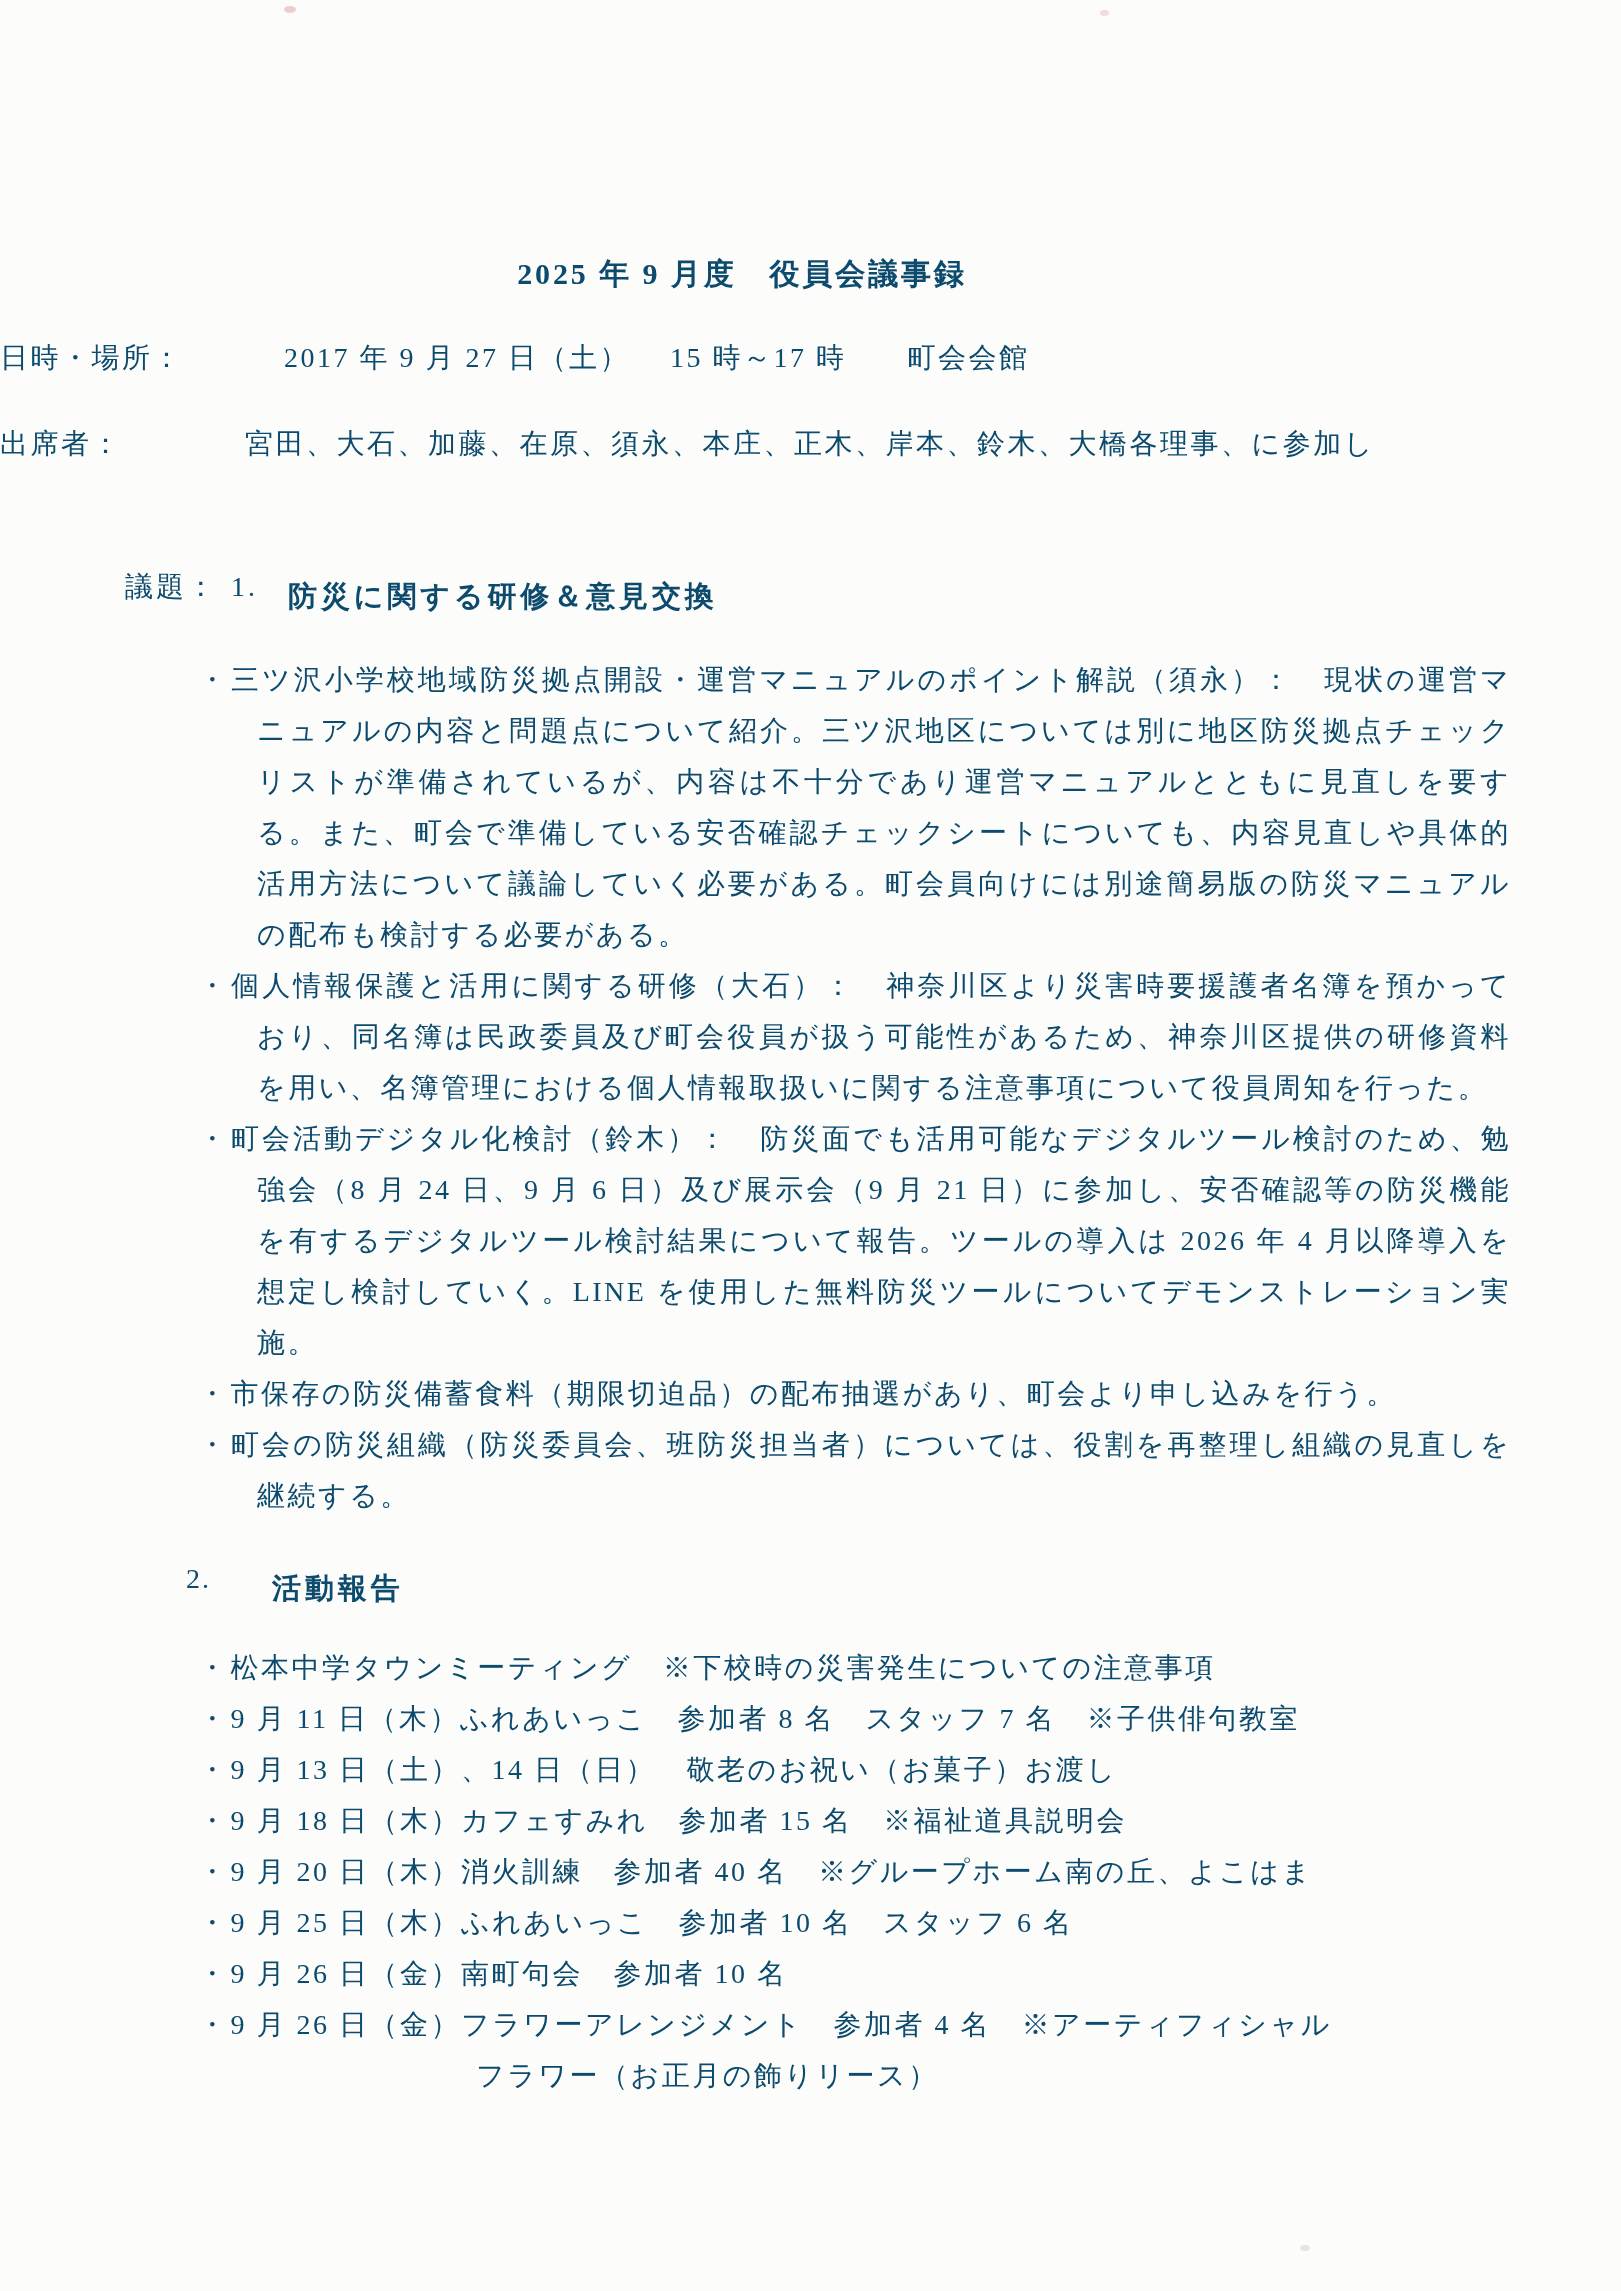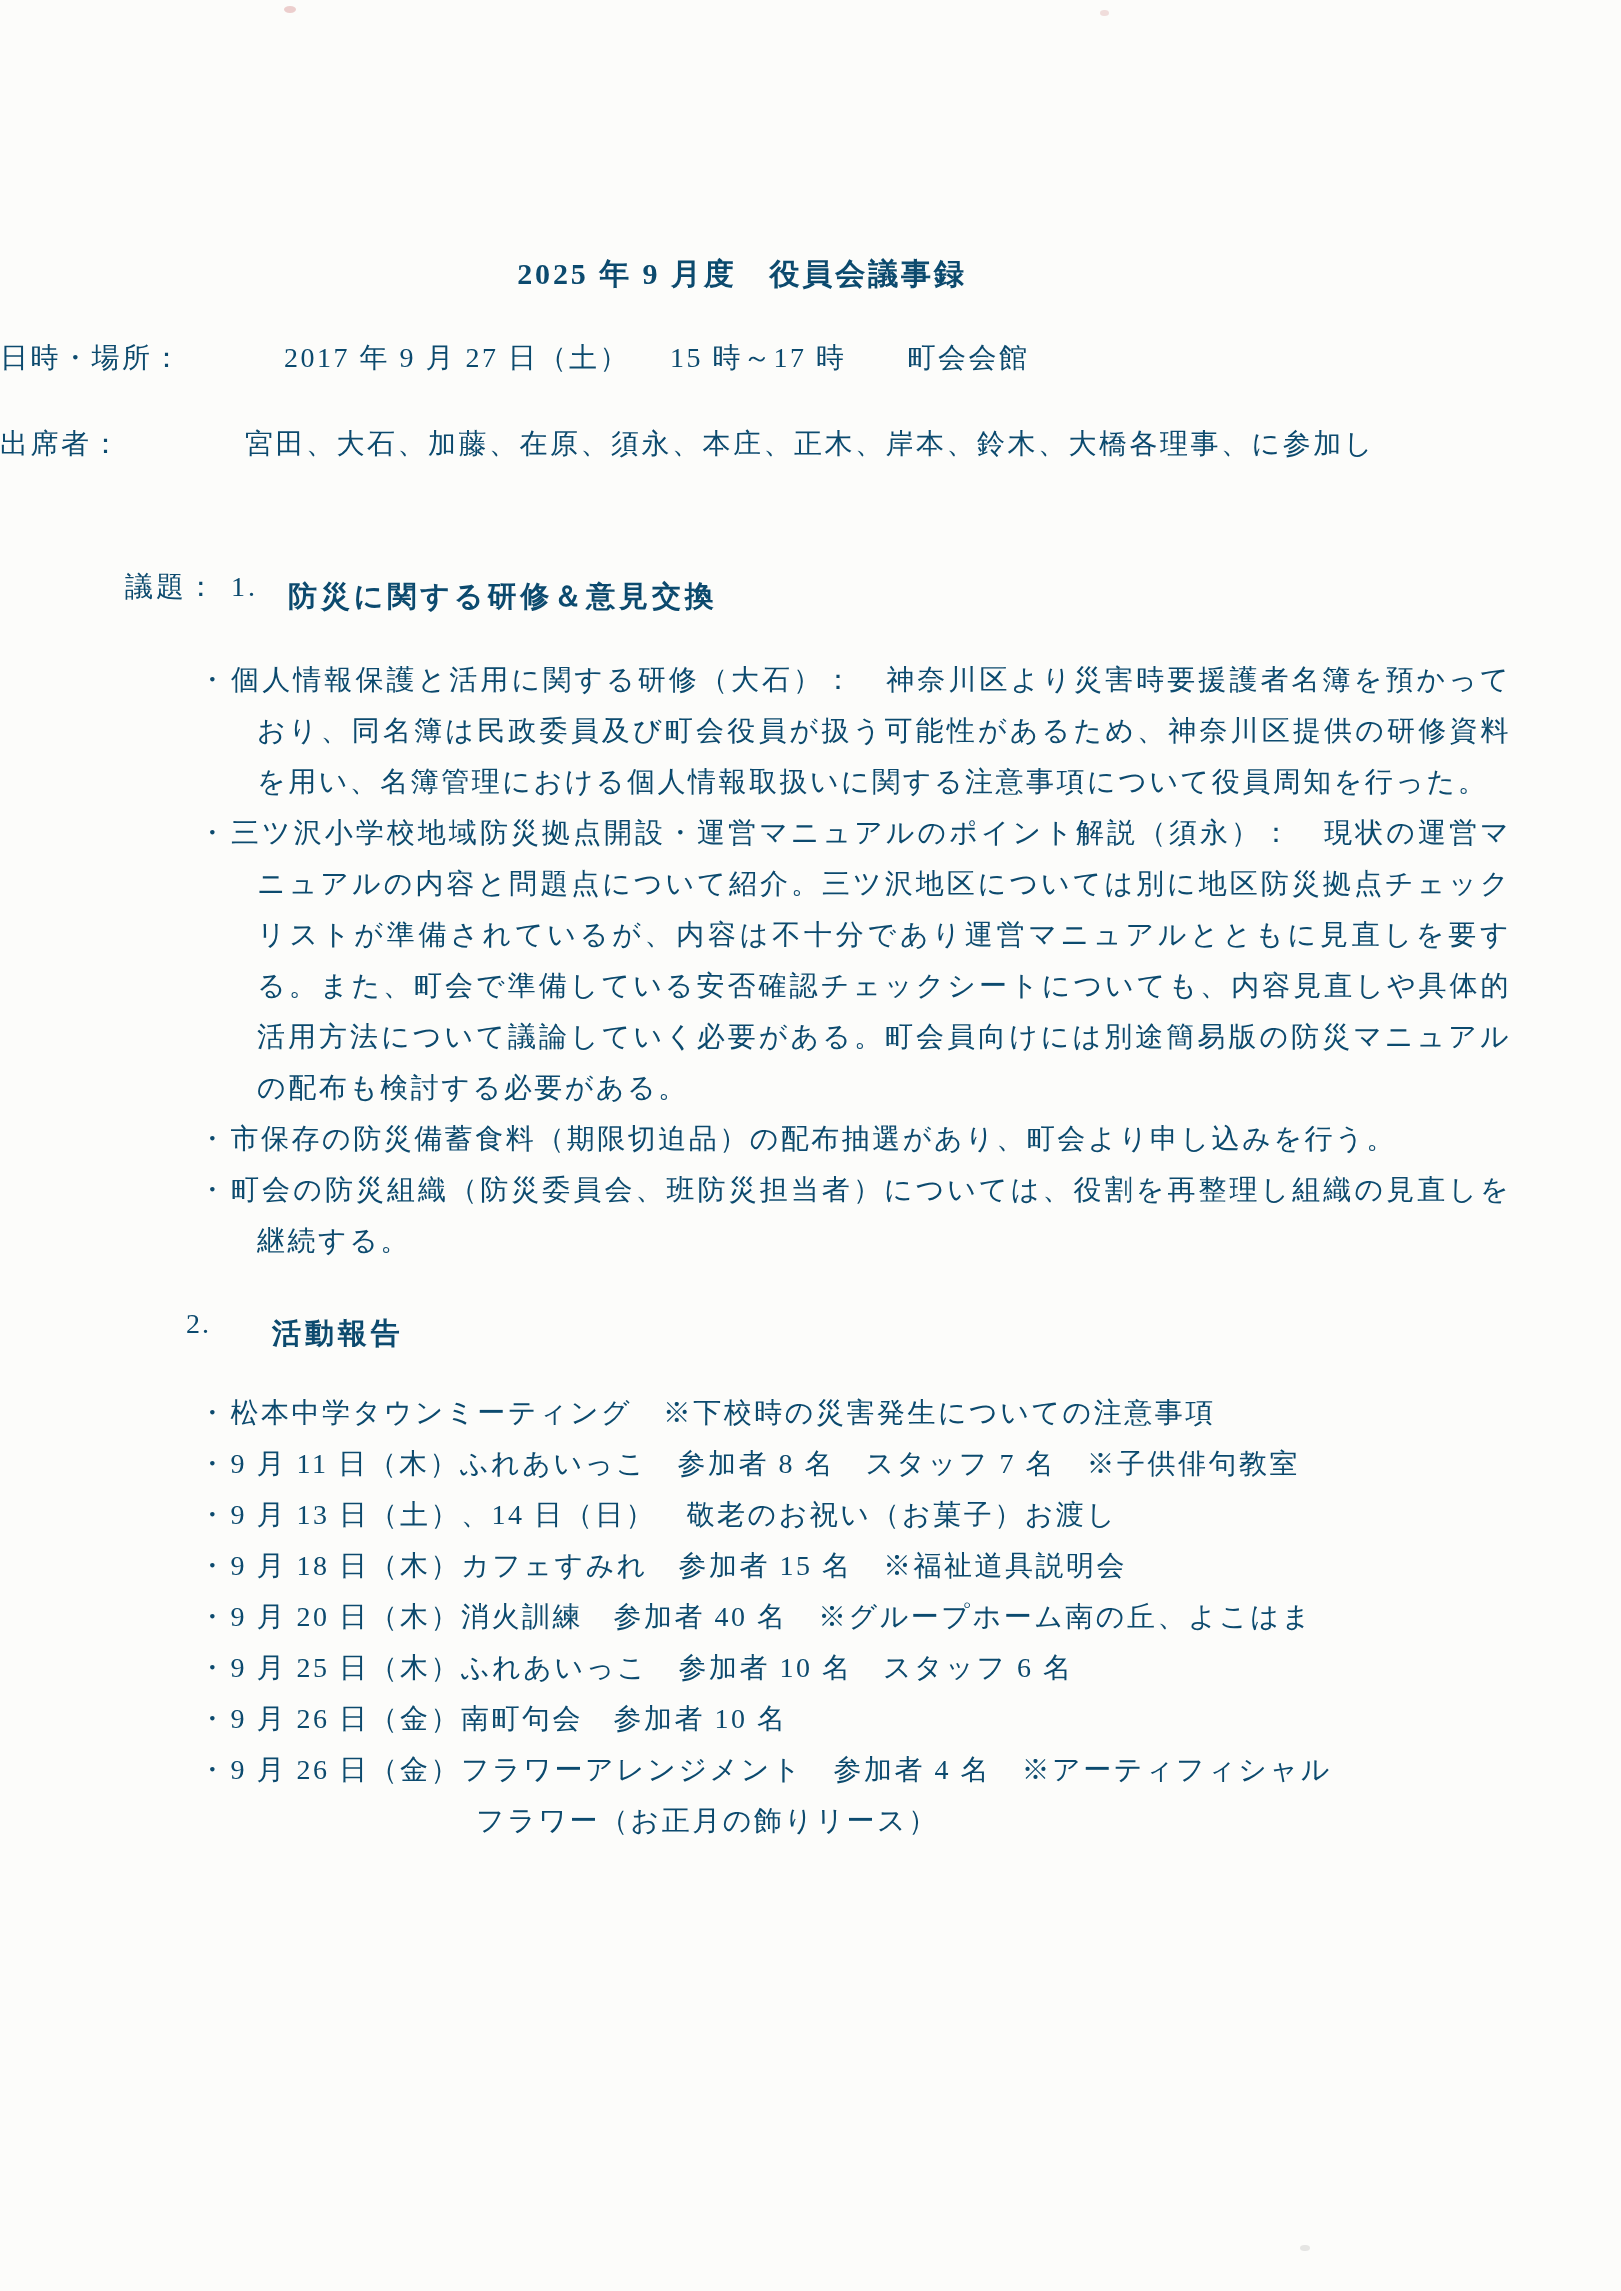--- a/index.html
+++ b/index.html
@@ -125,22 +125,23 @@
     <span class="meta-value">宮田、大石、加藤、在原、須永、本庄、正木、岸本、鈴木、大橋各理事、に参加し</span>
   </div>
 
   <div class="agenda-row">
     <span class="agenda-label">議題：</span>
     <span class="agenda-number">1.</span>
     <span class="section-heading">防災に関する研修＆意見交換</span>
   </div>
 
   <ul class="bullets s1">
+    <li>三ツ沢小学校地域防災拠点開設・運営マニュアルのポイント解説（須永）：　現状の運営マニュアルの内容と問題点について紹介。三ツ沢地区については別に地区防災拠点チェックリストが準備されているが、内容は不十分であり運営マニュアルとともに見直しを要する。また、町会で準備している安否確認チェックシートについても、内容見直しや具体的活用方法について議論していく必要がある。町会員向けには別途簡易版の防災マニュアルの配布も検討する必要がある。</li>
     <li>個人情報保護と活用に関する研修（大石）：　神奈川区より災害時要援護者名簿を預かっており、同名簿は民政委員及び町会役員が扱う可能性があるため、神奈川区提供の研修資料を用い、名簿管理における個人情報取扱いに関する注意事項について役員周知を行った。</li>
-    <li>三ツ沢小学校地域防災拠点開設・運営マニュアルのポイント解説（須永）：　現状の運営マニュアルの内容と問題点について紹介。三ツ沢地区については別に地区防災拠点チェックリストが準備されているが、内容は不十分であり運営マニュアルとともに見直しを要する。また、町会で準備している安否確認チェックシートについても、内容見直しや具体的活用方法について議論していく必要がある。町会員向けには別途簡易版の防災マニュアルの配布も検討する必要がある。</li>
+    <li>町会活動デジタル化検討（鈴木）：　防災面でも活用可能なデジタルツール検討のため、勉強会（8 月 24 日、9 月 6 日）及び展示会（9 月 21 日）に参加し、安否確認等の防災機能を有するデジタルツール検討結果について報告。ツールの導入は 2026 年 4 月以降導入を想定し検討していく。LINE を使用した無料防災ツールについてデモンストレーション実施。</li>
     <li>市保存の防災備蓄食料（期限切迫品）の配布抽選があり、町会より申し込みを行う。</li>
     <li>町会の防災組織（防災委員会、班防災担当者）については、役割を再整理し組織の見直しを継続する。</li>
   </ul>
 
   <div class="section2-row">
     <span class="section2-number">2.</span>
     <span class="section-heading">活動報告</span>
   </div>
 
   <ul class="bullets s2">

